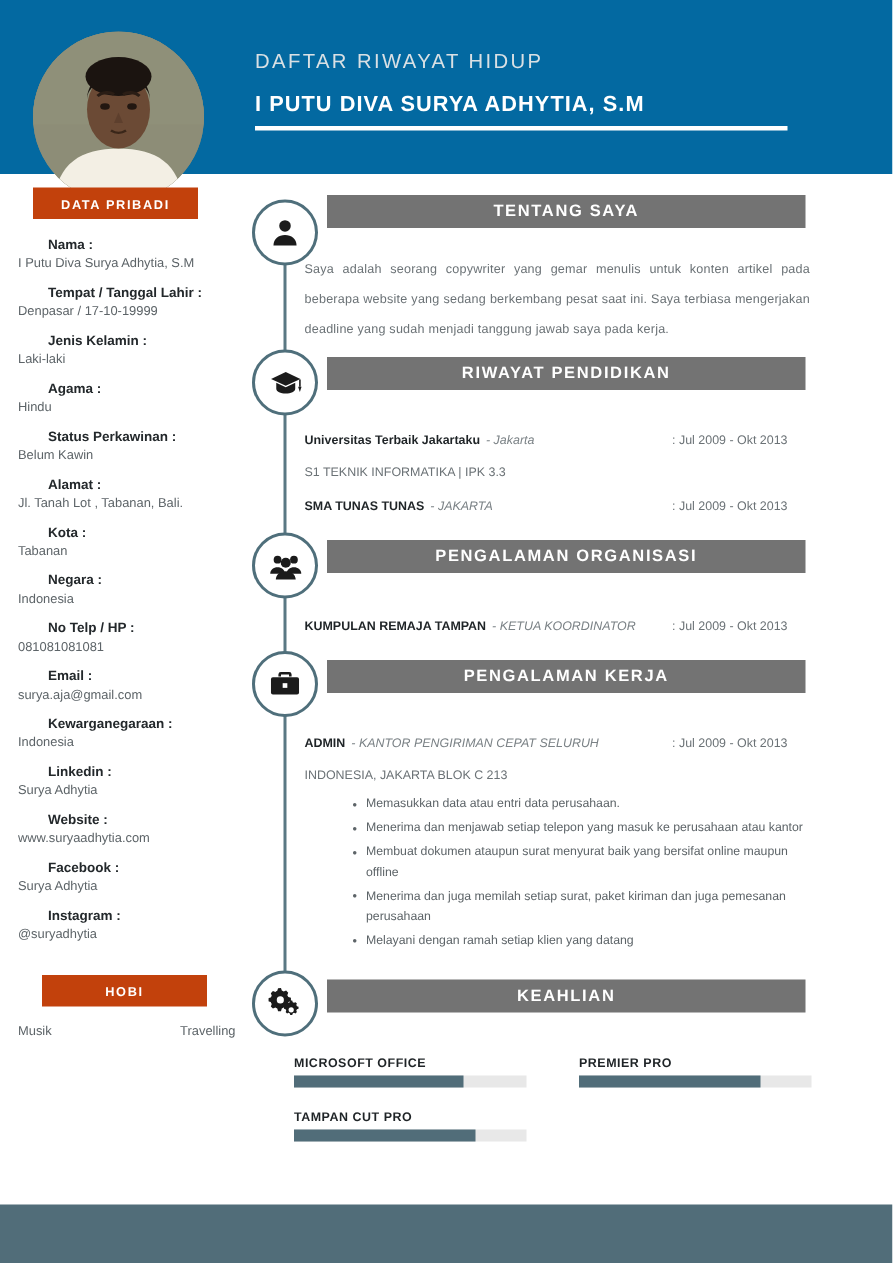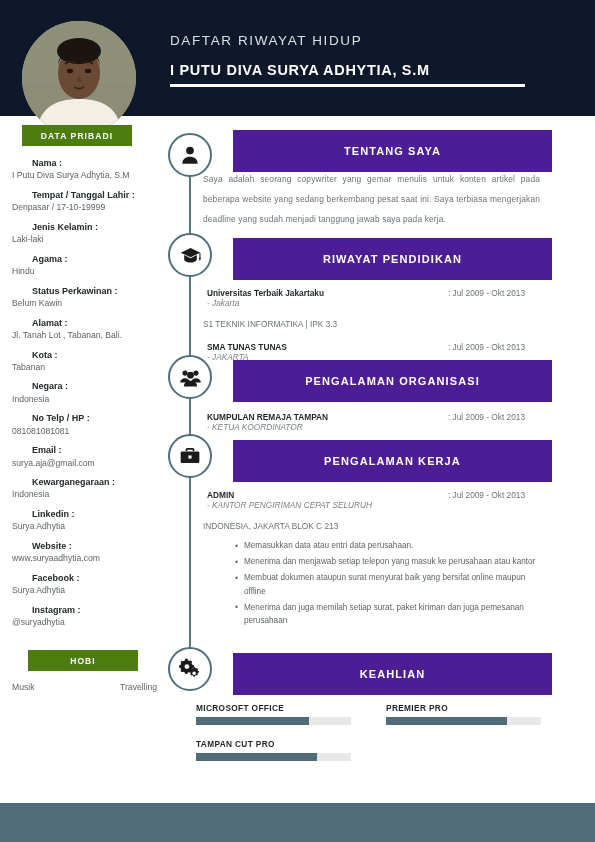--- a/index.html
+++ b/index.html
@@ -7,21 +7,21 @@
     width: 595px; height: 842px;
     background: #ffffff;
     font-family: "Liberation Sans", sans-serif;
     overflow: hidden;
   }
   .page { position: relative; width: 595px; height: 842px; background: #fff; }
 
   
   .header-band {
     position: absolute; left: 0; top: 0; width: 595px; height: 116px;
-    background: #0f172a;
+    background: #0369a1;
   }
   .header-text { position: absolute; left: 170px; top: 33px; }
   .header-sub {
     font-size: 13.5px; letter-spacing: 1.6px; color: #d9e0e4;
     font-weight: 400;
   }
   .header-name {
     margin-top: 14px;
     font-size: 14.5px; letter-spacing: 0.7px; color: #ffffff; font-weight: 700;
   }
@@ -33,21 +33,21 @@
   .photo-wrap {
     position: absolute; left: 22px; top: 21px;
     width: 114px; height: 114px; border-radius: 50%;
     overflow: hidden; background: #8a8a74;
   }
   .photo-svg { display: block; width: 114px; height: 114px; }
 
   
   .sidebar { position: absolute; left: 0; top: 125px; width: 165px; }
   .pill {
-    width: 110px; height: 21px; background: #4d7c0f; color: #fff;
+    width: 110px; height: 21px; background: #c2410c; color: #fff;
     font-size: 8.5px; font-weight: 700; letter-spacing: 1.1px;
     display: flex; align-items: center; justify-content: center;
   }
   .pill-databribadi { margin: 0 0 0 22px; }
   .field-list { margin: 12px 0 0 12px; width: 152px; }
   .field { margin-bottom: 8.5px; }
   .field-label {
     font-size: 9px; font-weight: 700; color: #23282b; line-height: 1.25; padding-left: 20px;
   }
   .field-value {
@@ -68,34 +68,34 @@
   }
   .node {
     position: absolute; left: 168px; width: 44px; height: 44px;
     border-radius: 50%; background: #ffffff; border: 2px solid #4f6f7b;
     display: flex; align-items: center; justify-content: center; z-index: 3;
   }
   .node svg { display: block; }
 
   
   .sec-bar {
-    position: absolute; left: 218px; width: 319px; height: 42px;
-    background: #4c1d95; color: #ffffff;
+    position: absolute; left: 218px; width: 319px; height: 22px;
+    background: #737373; color: #ffffff;
     font-size: 11px; font-weight: 700; letter-spacing: 1.1px;
-    display: flex; align-items: center; justify-content: center; margin-left: 15px;
+    display: flex; align-items: center; justify-content: center;
   }
   .sec-body { position: absolute; left: 203px; width: 337px; }
 
   .about-p {
     font-size: 8.4px; color: #6b7276; line-height: 2.35;
     text-align: justify; letter-spacing: 0.15px;
   }
 
   .entry { position: relative; margin-bottom: 4px; }
-  .entry-row { display: flex; align-items: baseline; flex-direction: column; }
+  .entry-row { display: flex; align-items: baseline; }
   .entry-title {
     font-size: 8.3px; font-weight: 700; color: #1f2427; white-space: nowrap;
   }
   .entry-place {
     font-size: 8.3px; color: #7b8286; margin-left: 4px; white-space: nowrap; font-style: italic;
   }
   .entry-date {
     position: absolute; left: 245px; top: 0;
     font-size: 8.3px; color: #6b7276; white-space: nowrap;
   }
@@ -312,20 +312,21 @@
         <span class="entry-place">- KANTOR PENGIRIMAN CEPAT SELURUH</span>
         <span class="entry-date">:  Jul 2009  - Okt 2013</span>
       </div>
       <div class="entry-sub">INDONESIA, JAKARTA BLOK C 213</div>
     </div>
     <ul class="bullets">
       <li>Memasukkan data atau entri data perusahaan.</li>
       <li>Menerima dan menjawab setiap telepon yang masuk ke perusahaan atau kantor</li>
       <li>Membuat dokumen ataupun surat menyurat baik yang bersifat online maupun offline</li>
       <li>Menerima dan juga memilah setiap surat, paket kiriman dan juga pemesanan perusahaan</li>
+      <li>Melayani dengan ramah setiap klien yang datang</li>
     </ul>
   </div>
 
   <div class="node" style="top:647px">
     <svg width="22" height="22" viewBox="0 0 24 24" fill="#1b1b1b">
       <path d="M9.6 1.8 8.9 4a6.6 6.6 0 0 0-1.6.9L5.2 4.2 3.4 6l.8 2.1a6.6 6.6 0 0 0-.9 1.6l-2.2.7v2.5l2.2.7c.2.6.5 1.1.9 1.6l-.8 2.1 1.8 1.8 2.1-.8c.5.4 1 .7 1.6.9l.7 2.2h2.5l.7-2.2c.6-.2 1.1-.5 1.6-.9l2.1.8 1.8-1.8-.8-2.1c.4-.5.7-1 .9-1.6l2.2-.7V10l-2.2-.7a6.6 6.6 0 0 0-.9-1.6l.8-2.1-1.8-1.8-2.1.8a6.6 6.6 0 0 0-1.6-.9l-.7-2.2z" transform="translate(-1.2,-0.6) scale(0.85)"></path>
       <circle cx="8.6" cy="9.4" r="2.6" fill="#ffffff"></circle>
       <path d="M17.9 12.2l-.4 1.3a3.9 3.9 0 0 0-1 .5l-1.2-.5-1.1 1.1.5 1.2a3.9 3.9 0 0 0-.5 1l-1.3.4v1.5l1.3.4c.1.4.3.7.5 1l-.5 1.2 1.1 1.1 1.2-.5c.3.2.6.4 1 .5l.4 1.3h1.5l.4-1.3c.4-.1.7-.3 1-.5l1.2.5 1.1-1.1-.5-1.2c.2-.3.4-.6.5-1l1.3-.4v-1.5l-1.3-.4a3.9 3.9 0 0 0-.5-1l.5-1.2-1.1-1.1-1.2.5a3.9 3.9 0 0 0-1-.5l-.4-1.3z" transform="translate(-0.6,-1.4) scale(0.92)"></path>
       <circle cx="16.5" cy="16.6" r="1.9" fill="#ffffff"></circle>
     </svg>

